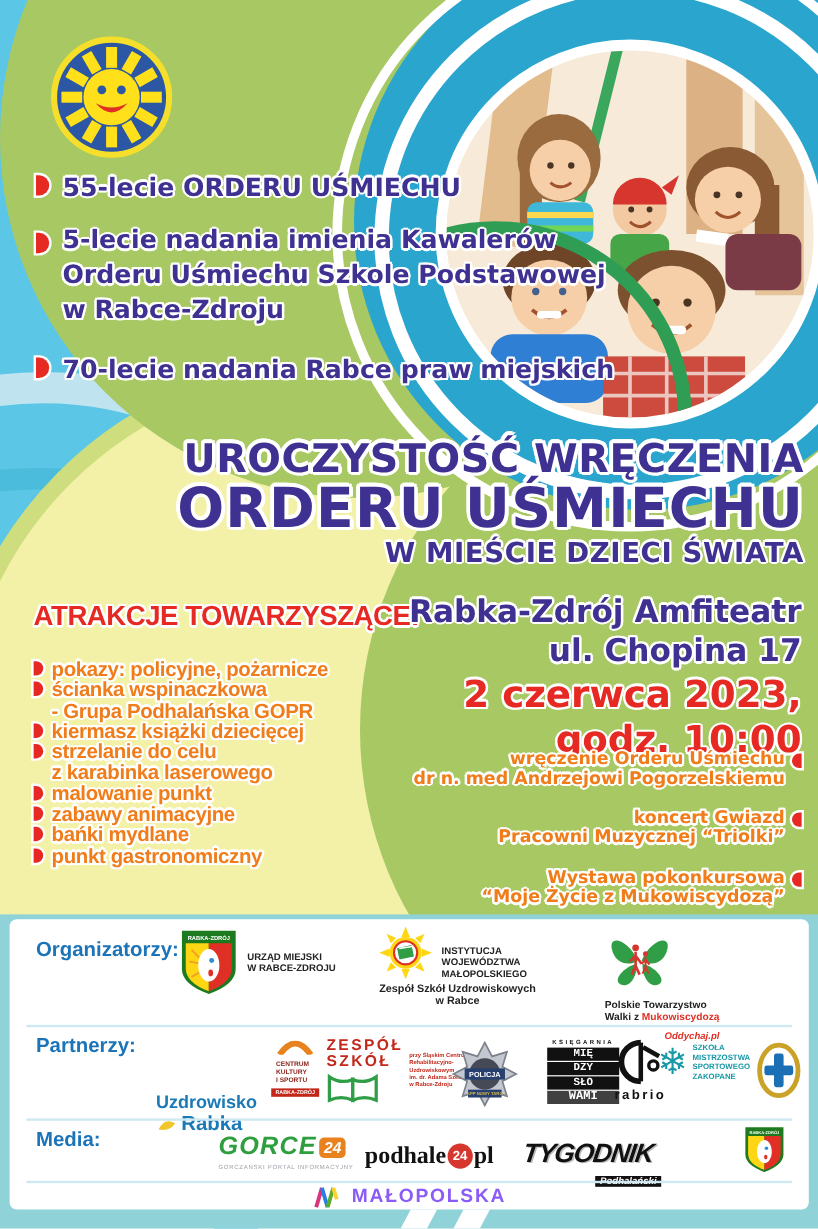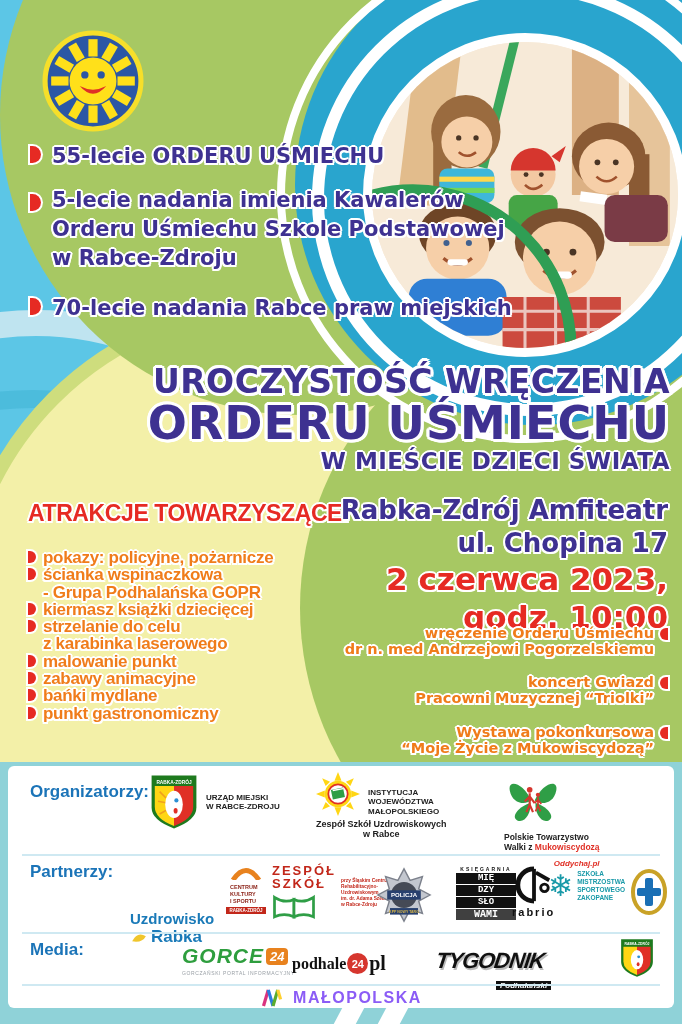--- a/index.html
+++ b/index.html
@@ -415,21 +415,21 @@
 
       <div class="abs" style="left:145px;top:178px;margin-left:29px;">
         <div style="display:flex;align-items:center;gap:2px;">
           <span style="font-size:21px;font-weight:bold;font-style:italic;color:#2e9e3e;letter-spacing:1px;">GORCE</span>
           <span style="background:#e8821e;color:#fff;font-size:13px;font-weight:bold;border-radius:4px;padding:1px 4px;font-style:italic;">24</span>
         </div>
         <div style="font-size:5px;color:#9aa0a6;letter-spacing:.6px;margin-top:2px;">GORCZAŃSKI PORTAL INFORMACYJNY</div>
       </div>
 
       <div class="abs" style="left:284px;top:186px;display:flex;align-items:center;">
-        <span style="font-family:'Liberation Serif',serif;font-weight:bold;font-size:16px;color:#111;">podhale</span>
+        <span style="font-family:'Liberation Serif',serif;font-weight:bold;font-size:20px;color:#111;margin-left:12px;">podhale</span>
         <span style="background:#d6362e;color:#fff;border-radius:50%;width:21px;height:21px;display:inline-flex;align-items:center;justify-content:center;font-size:11px;font-weight:bold;margin:0 1px;">24</span>
         <span style="font-family:'Liberation Serif',serif;font-weight:bold;font-size:20px;color:#111;">pl</span>
       </div>
 
       <div class="abs" style="left:428px;top:182px;">
         <div style="font-size:22px;font-weight:bold;font-style:italic;color:#111;letter-spacing:-1px;transform:skewX(-8deg);text-shadow:1.5px 1.5px 0 #bbb;">TYGODNIK</div>
         <div style="background:#111;color:#fff;font-size:8px;font-style:italic;font-weight:bold;display:inline-block;padding:0 4px;margin-left:60px;margin-top:-5px;position:relative;">Podhalański</div>
       </div>
 
       <div class="abs" style="left:612px;top:172px;">

